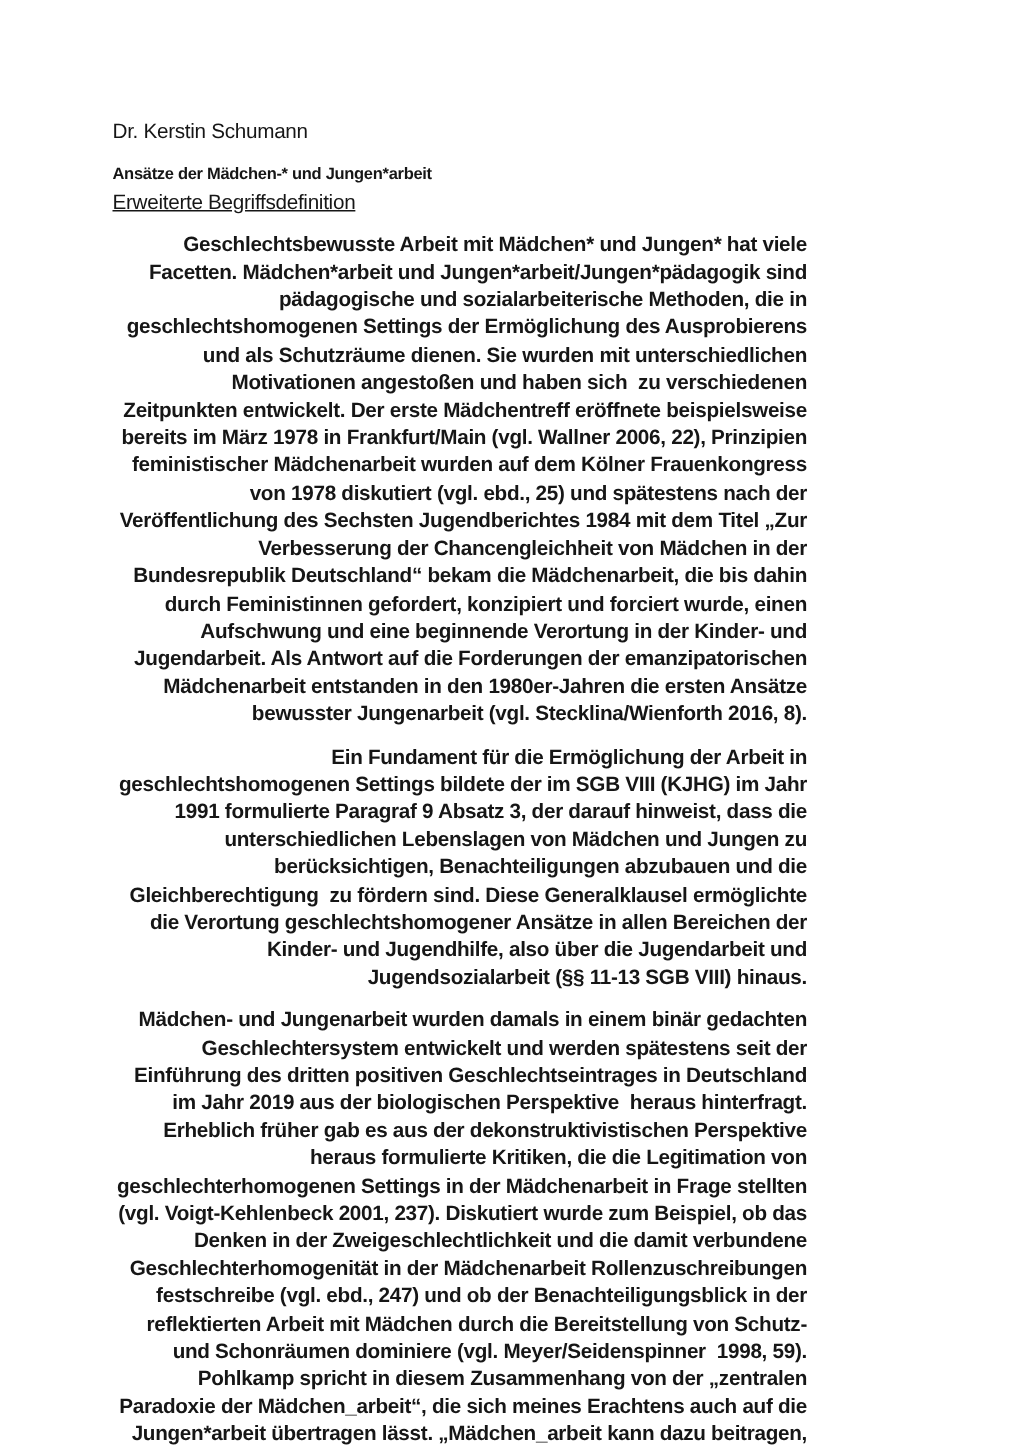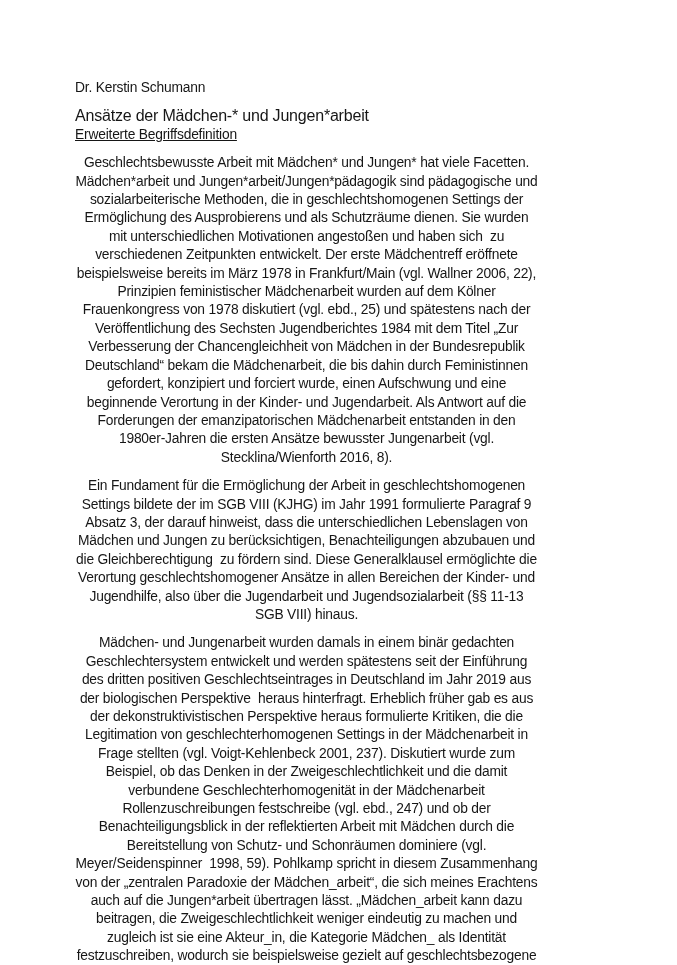--- a/index.html
+++ b/index.html
@@ -19,32 +19,33 @@
     font-size: 13.8px;
     letter-spacing: -0.2px;
     line-height: 18.4px;
     color: #161616;
   }
   .author {
     margin: 0 0 10px 0;
   }
   .doc-title {
     margin: 0;
-    font-size: 16px;
-    font-weight: normal;
+    font-size: 11px;
+    font-weight: bold;
     line-height: 18.4px;
   }
   .doc-subtitle {
     margin: 0 0 10px 0;
     text-decoration: underline;
   }
   .body-paragraph {
     margin: 0 0 10px 0;
     white-space: pre-wrap;
-    text-align: center;
+    text-align: right;
+    font-weight: bold;
   }
 </style>
 </head>
 <body>
 
 <div class="page">
   <p class="author">Dr. Kerstin Schumann</p>
 
   <h1 class="doc-title">Ansätze der Mädchen-* und Jungen*arbeit</h1>
 

